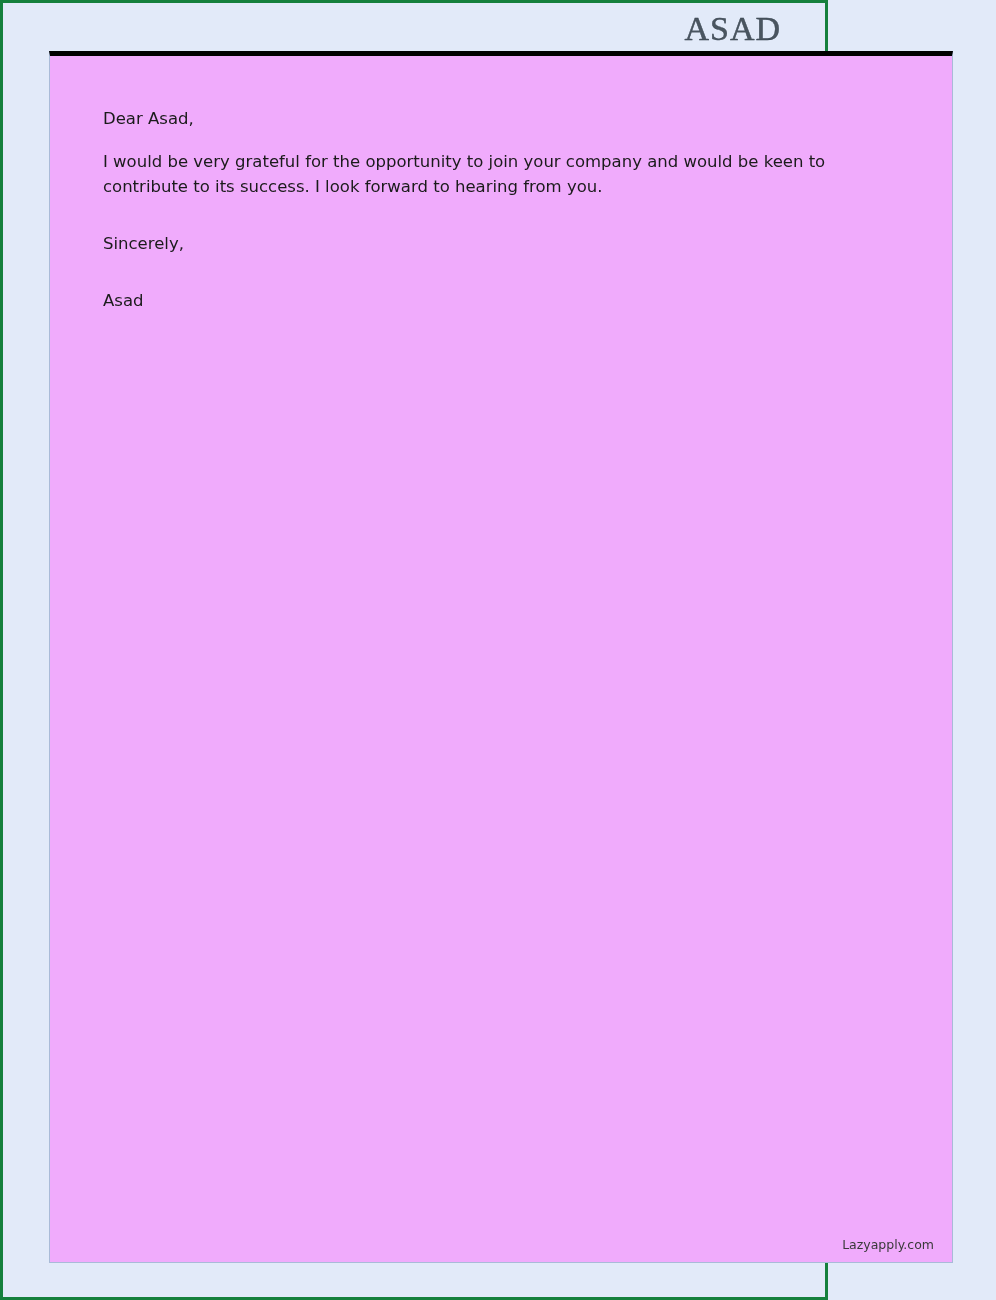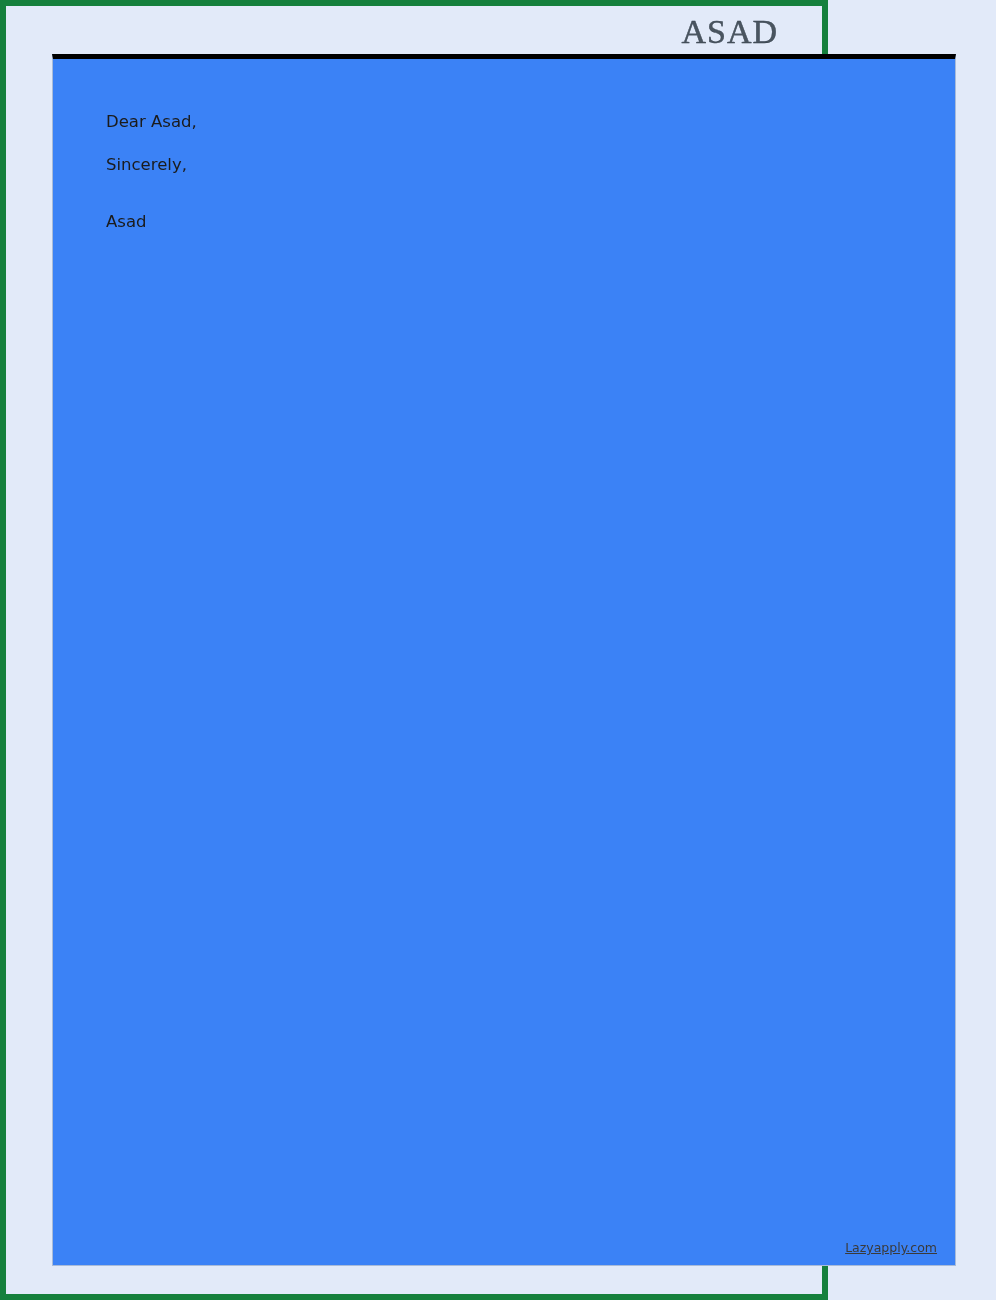--- a/index.html
+++ b/index.html
@@ -11,21 +11,21 @@
     height: 1300px;
     background: #e2eaf9;
     font-family: "DejaVu Sans", "Liberation Sans", sans-serif;
     overflow: hidden;
   }
   .page {
     position: relative;
     width: 828px;
     height: 1300px;
     box-sizing: border-box;
-    border: 6px solid #15803d;
+    border: 3px solid #15803d;
     background: #e2eaf9;
   }
   .header {
     position: absolute;
     top: 6px;
     left: 6px;
     right: 6px;
     height: 40px;
     display: flex;
     align-items: center;
@@ -41,21 +41,21 @@
     -webkit-text-stroke: 0.4px #2f3b47;
     line-height: 1;
     user-select: none;
   }
   .sheet {
     position: absolute;
     left: 46px;
     top: 48px;
     width: 904px;
     height: 1212px;
-    background: #3b82f6;
+    background: #f0abfc;
     border: 1px solid #a9bbd8;
     border-top: 5px solid #000000;
     box-sizing: border-box;
   }
   .letter {
     position: absolute;
     left: 53px;
     top: 50px;
     right: 30px;
   }
@@ -74,36 +74,36 @@
     font-size: 16.5px;
     line-height: 1.52;
     color: #2a7fde;
   }
   .footer {
     position: absolute;
     right: 18px;
     bottom: 10px;
     font-size: 12.5px;
     color: #3a3a3a;
-    text-decoration: underline;
   }
 </style>
 </head>
 <body>
 
 <div class="page">
 
   <div class="header">
     <div class="brand">ASAD</div>
   </div>
 
   <div class="sheet">
 
     <div class="letter">
       <p class="tight">Dear Asad,</p>
+      <p>I would be very grateful for the opportunity to join your company and would be keen to contribute to its success. I look forward to hearing from you.</p>
       <p>Sincerely,</p>
       <p class="tight">Asad</p>
     </div>
 
     <div class="footer">Lazyapply.com</div>
   </div>
 
 </div>
 
 </body></html>

